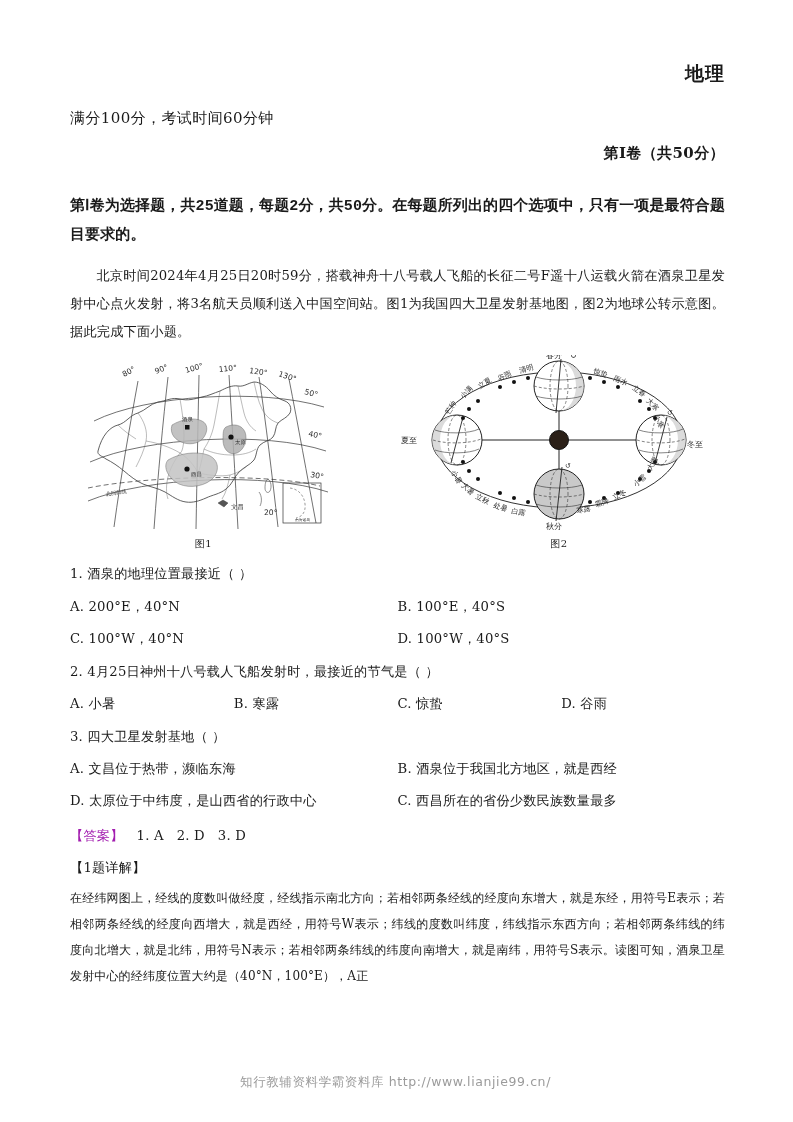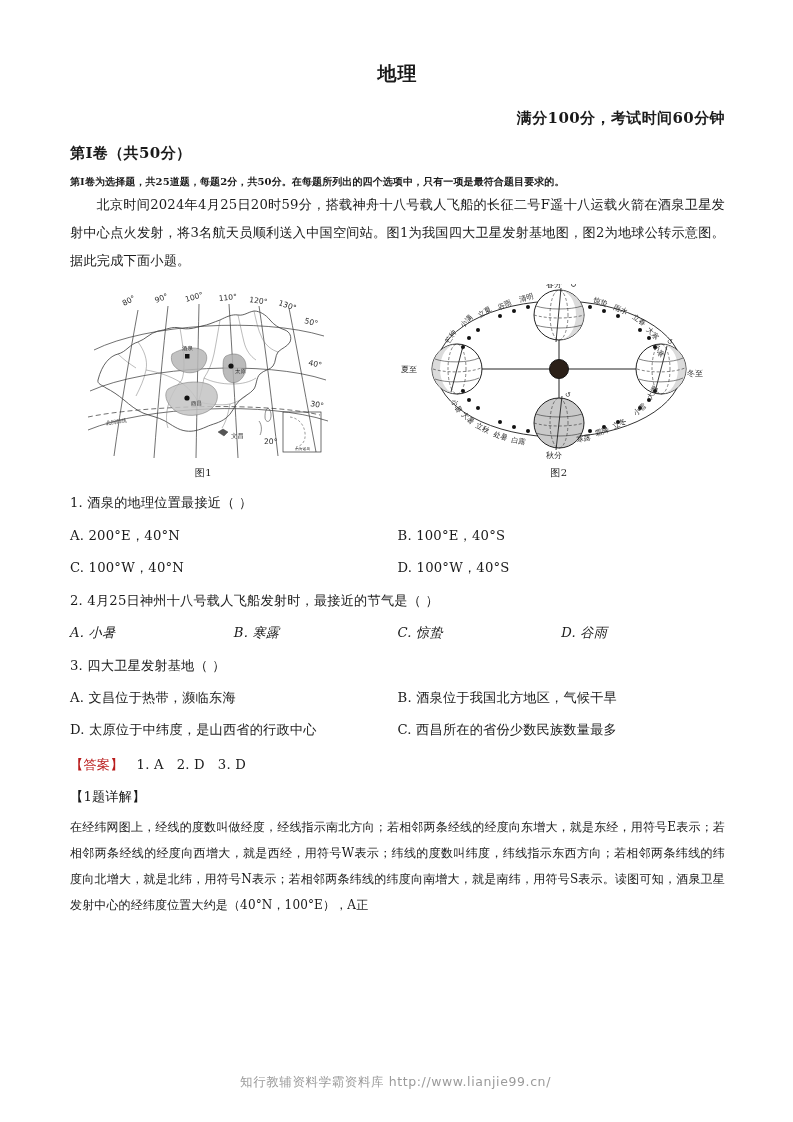--- a/index.html
+++ b/index.html
@@ -24,55 +24,57 @@
   }
   .content {
     position: absolute;
     left: 70px;
     top: 0;
     width: 655px;
   }
 
   
   .doc-title {
-    text-align: center;
+    text-align: right;
     font-size: 19px;
     font-weight: bold;
     letter-spacing: 1px;
     margin-top: 62px;
     line-height: 1.2;
   }
   .subtitle-1 {
-    text-align: right;
+    text-align: left;
     font-size: 15px;
-    font-weight: bold;
+    font-weight: normal;
     margin-top: 24px;
     letter-spacing: 0.4px;
   }
   .subtitle-2 {
-    text-align: left;
+    text-align: right;
     font-size: 15px;
     font-weight: bold;
     margin-top: 16px;
     letter-spacing: 0.4px;
   }
   .instruction {
-    font-size: 10px;
+    font-size: 15px;
     font-weight: bold;
-    margin-top: 9px;
+    margin-top: 29px;
     line-height: 1.95;
     text-align: justify;
     letter-spacing: 0.1px;
+    font-family: Liberation Mono, monospace;
   }
 
   
   .stem {
     font-size: 13.2px;
     line-height: 2.1;
     text-align: justify;
+    margin-top: 12px;
     text-indent: 2em;
     letter-spacing: 0.2px;
   }
 
   
   .figures {
     display: flex;
     justify-content: space-between;
     align-items: flex-start;
     margin-top: 10px;
@@ -101,32 +103,31 @@
     margin-top: 11px;
     font-size: 13.2px;
     line-height: 1.6;
   }
   .options-2 > .opt { width: 50%; letter-spacing: 0.2px; }
   .options-4 {
     display: flex;
     margin-top: 11px;
     font-size: 13.2px;
     line-height: 1.6;
-    font-style: italic;
   }
   .options-4 > .opt { width: 25%; letter-spacing: 0.2px; }
 
   
   .answer-line {
     font-size: 13.2px;
     margin-top: 16px;
     letter-spacing: 0.2px;
   }
   .marker {
-    color: #b91c1c;
+    color: #a21caf;
   }
   .ans-item { margin-left: 13px; }
   .ans-item:first-of-type { margin-left: 3px; }
   .analysis-line {
     font-size: 13.2px;
     margin-top: 12px;
   }
   .detail-heading {
     font-size: 13.2px;
     font-weight: normal;
@@ -406,21 +407,21 @@
     <div class="options-4">
       <div class="opt">A. 小暑</div>
       <div class="opt">B. 寒露</div>
       <div class="opt">C. 惊蛰</div>
       <div class="opt">D. 谷雨</div>
     </div>
 
     <div class="question">3. 四大卫星发射基地（     ）</div>
     <div class="options-2">
       <div class="opt">A. 文昌位于热带，濒临东海</div>
-      <div class="opt">B. 酒泉位于我国北方地区，气候干旱</div>
+      <div class="opt">B. 酒泉位于我国北方地区，就是西经</div>
     </div>
     <div class="options-2">
       <div class="opt">D. 太原位于中纬度，是山西省的行政中心</div>
       <div class="opt">C. 西昌所在的省份少数民族数量最多</div>
     </div>
 
     <div class="answer-line">
       <span class="marker">【答案】</span><span class="ans-item">1. A</span><span class="ans-item">2. D</span><span class="ans-item">3. D</span>
     </div>
     <div class="detail-heading">【1题详解】</div>

